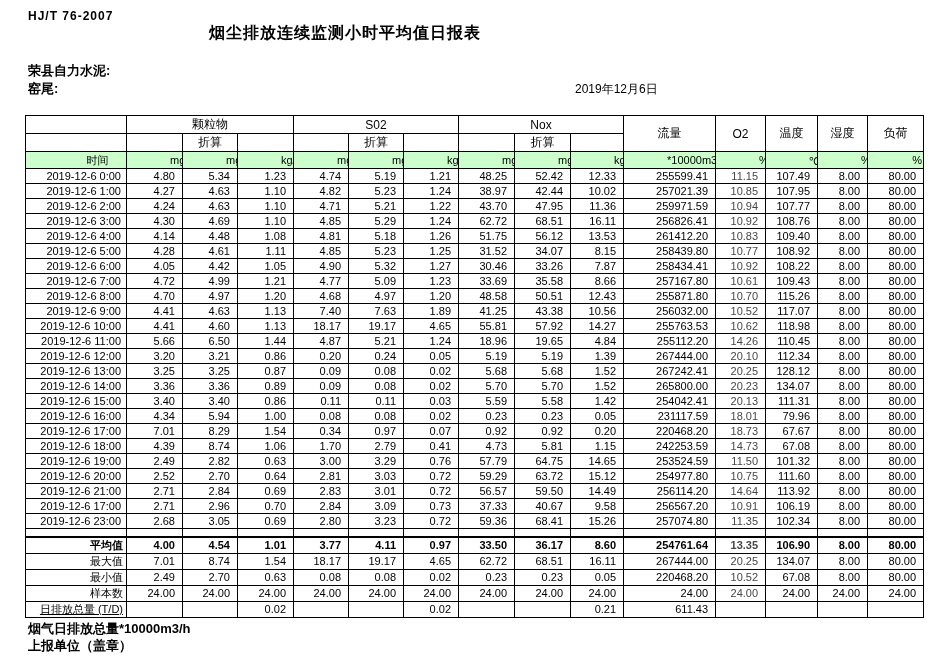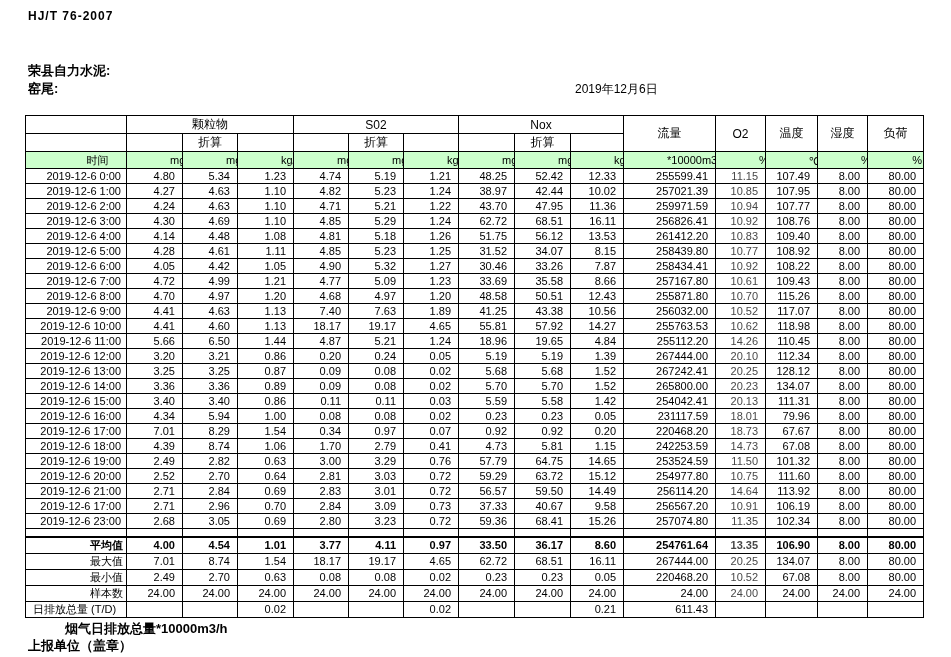--- a/index.html
+++ b/index.html
@@ -23,33 +23,34 @@
     font-size:11px;
   }
   .rpt td { border:1px solid #000; height:15px; white-space:nowrap; overflow:hidden; }
   tr.hA td, tr.hB td { height:13px; text-align:center; font-size:12px; }
   tr.hC td { height:17px; text-align:center; font-size:11px;padding-left:43px; }
   tr.hC td { background:#ccffcc; }
   .rpt td.time { text-align:right; padding-right:5px; }
   .rpt td.val  { text-align:right; padding-right:7px; }
   .rpt td.c10  { color:#474747; }
   .rpt td.sum-label { text-align:right; padding-right:3px; }
-  .rpt td.sum-label.left { text-align:center; padding-left:0; overflow:visible; }
+  .rpt td.sum-label.left { text-align:right; padding-left:0; overflow:visible;text-decoration:underline; }
   tr.spacer td { height:8px; }
   tr.first-summary td { border-top:2px solid #000;font-weight:bold; }
 
-  .foot-note   { position:absolute; left:28px; top:620px; font-size:13px; font-weight:bold;margin-left:37px; }
+  .foot-note   { position:absolute; left:28px; top:620px; font-size:13px; font-weight:bold; }
   .foot-report { position:absolute; left:28px; top:637px; font-size:13px; font-weight:bold; }
   .foot-unit   { position:absolute; left:213px; top:637px; font-size:13px; font-weight:bold;margin-top:20px; }
 </style>
 </head>
 <body>
 
 <div class="page">
   <div class="standard">HJ/T 76-2007</div>
+  <div class="title">烟尘排放连续监测小时平均值日报表</div>
   <div class="company">荣县自力水泥:</div>
   <div class="station">窑尾:</div>
   <div class="date">2019年12月6日</div>
 
   <table class="rpt">
     <colgroup>
       <col style="width:101px">
         <col style="width:56px">
         <col style="width:55px">
         <col style="width:56px">

